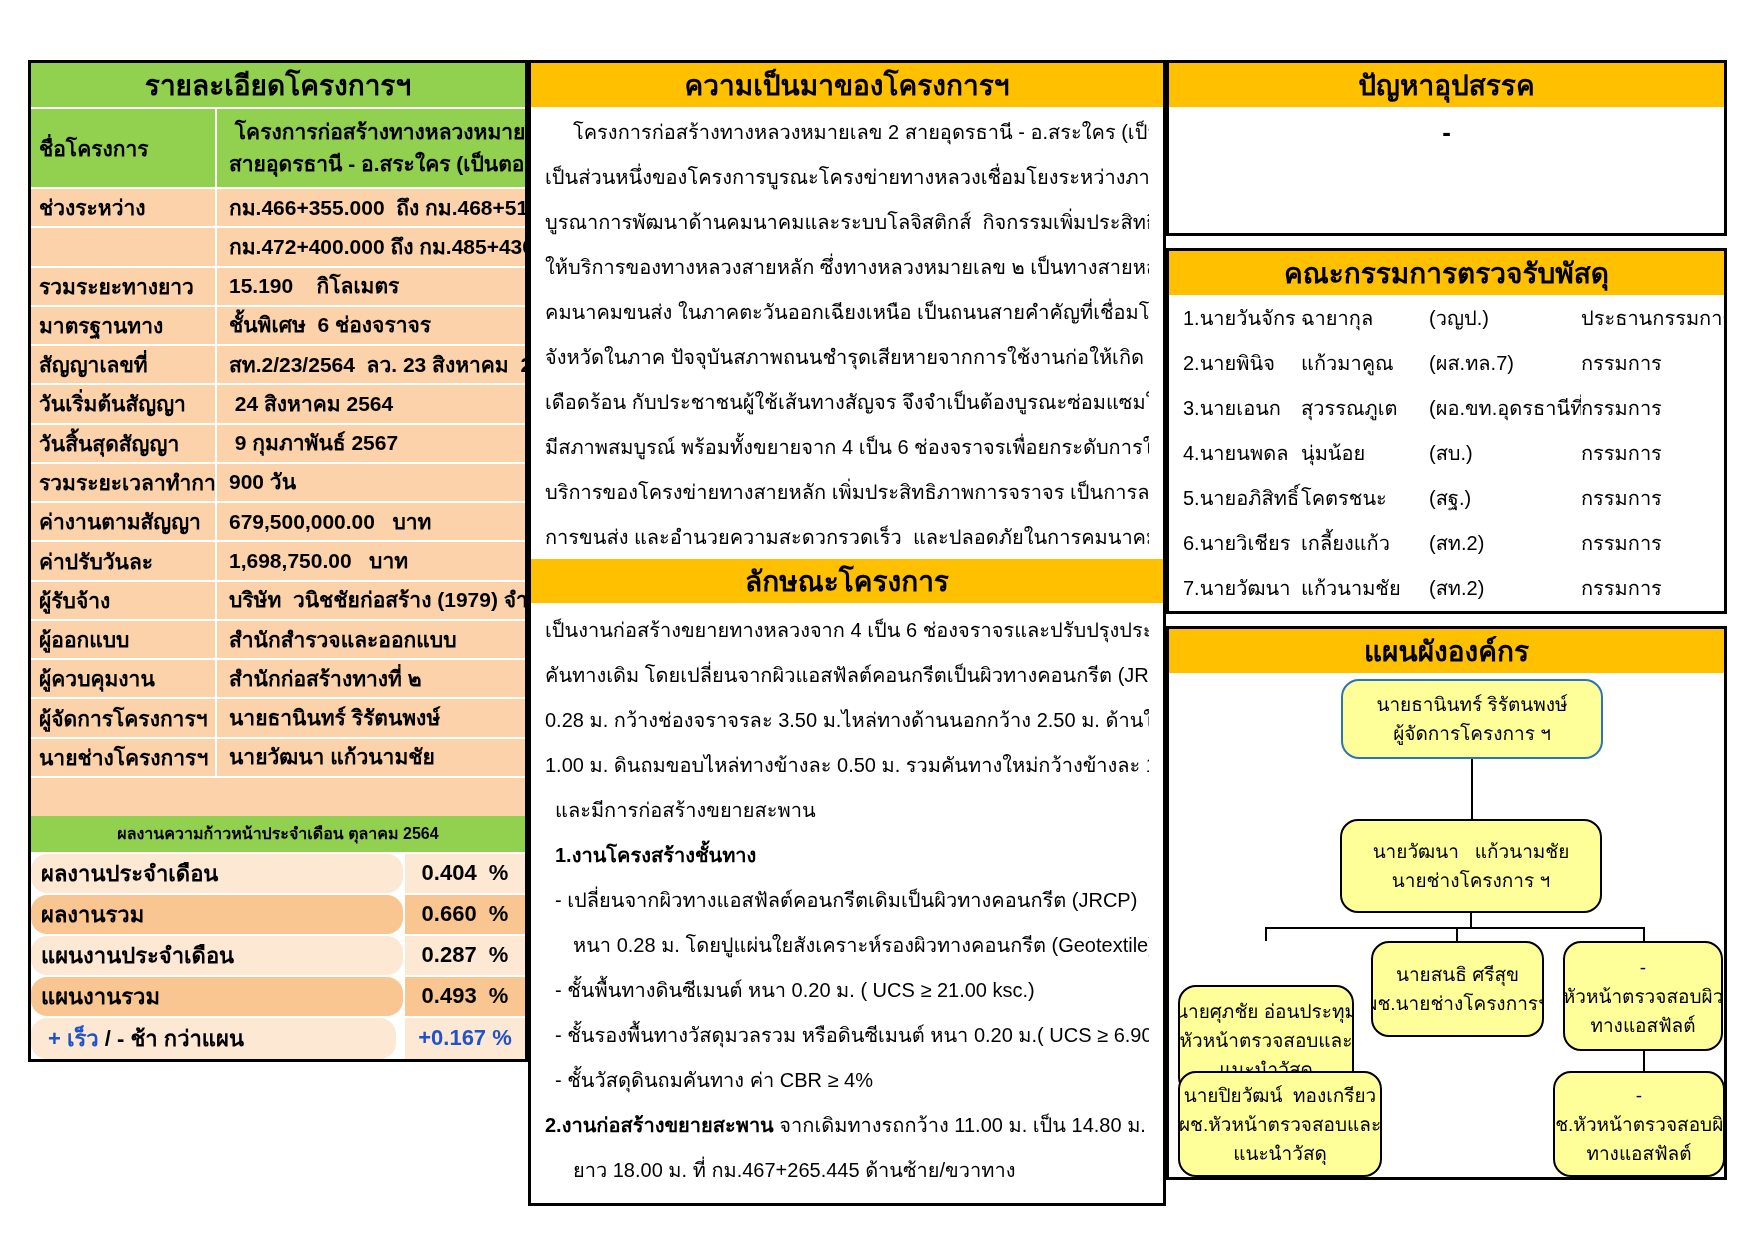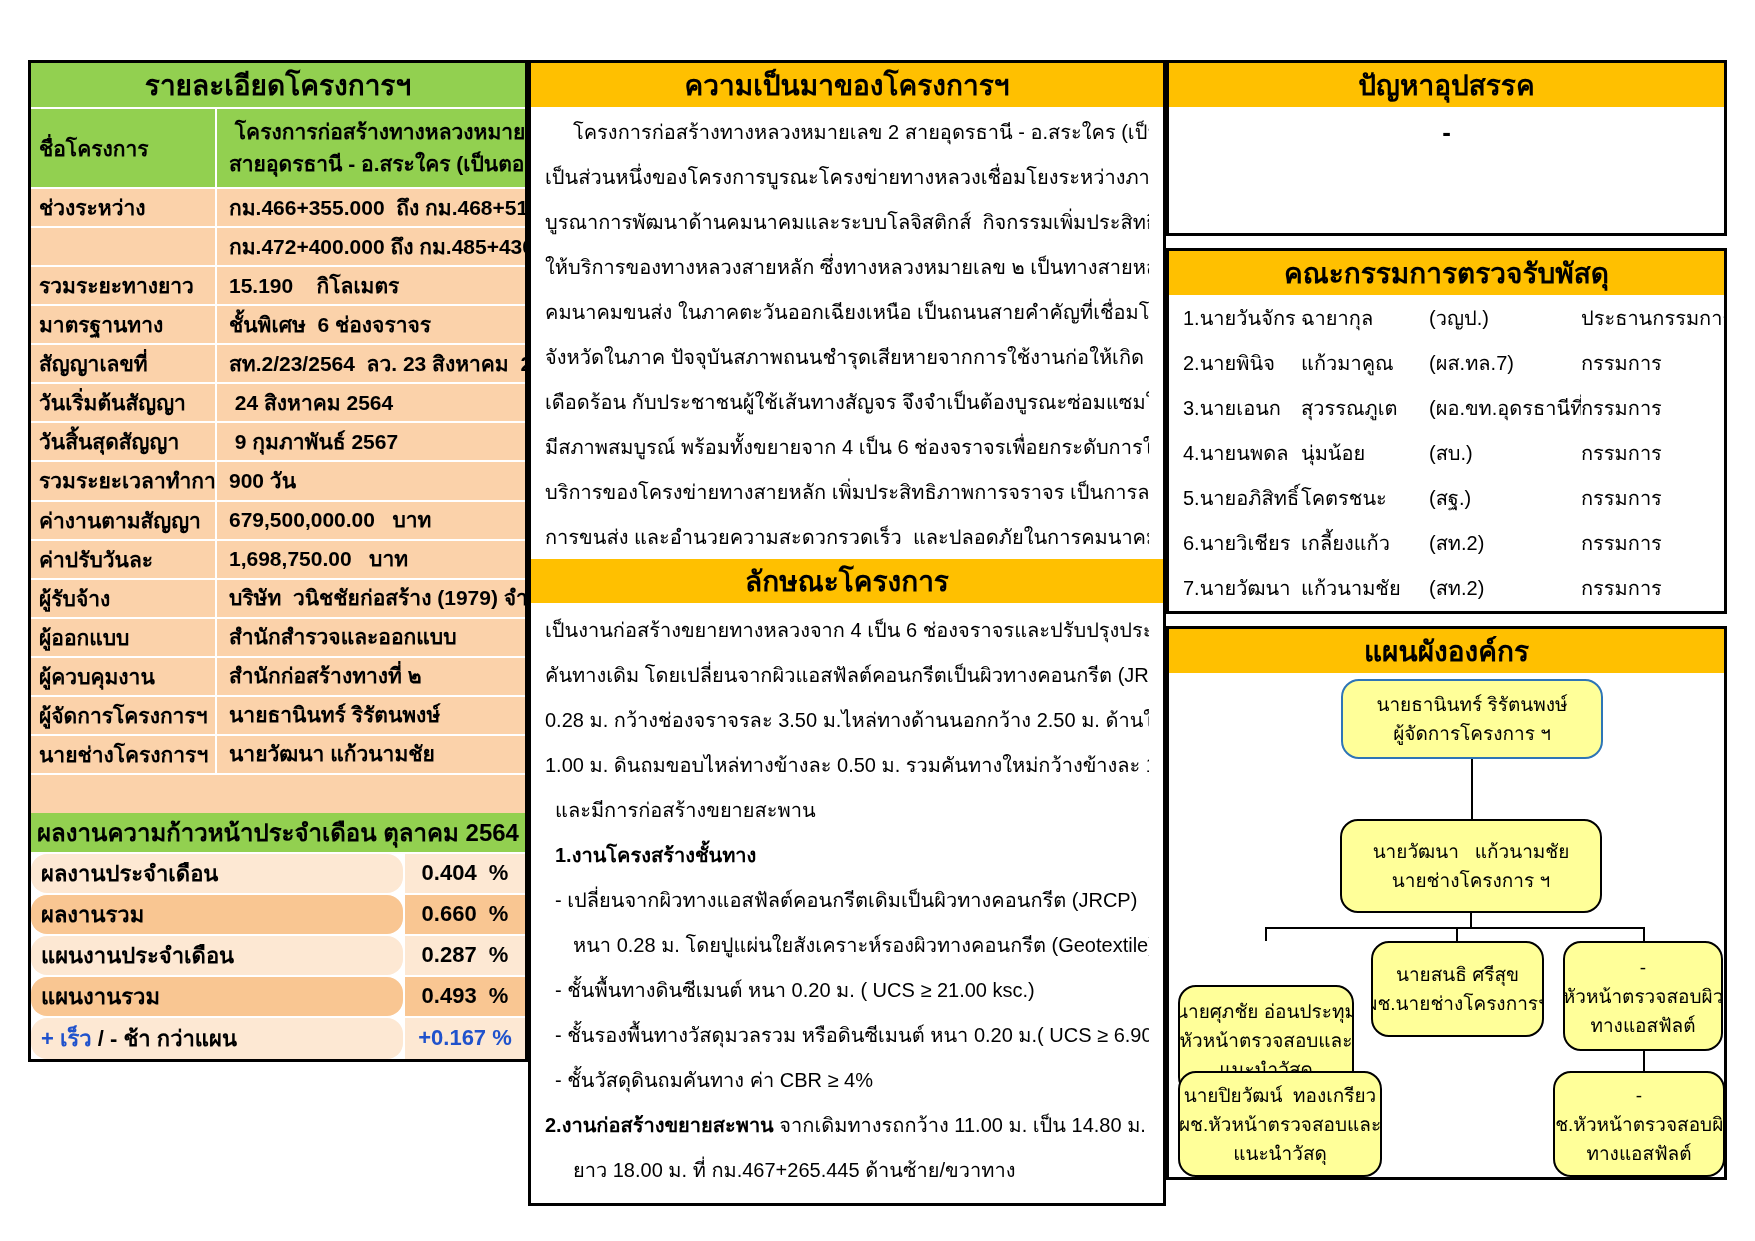--- a/index.html
+++ b/index.html
@@ -8,41 +8,41 @@
   }
   *{box-sizing:border-box; margin:0; padding:0;}
   body{background:#fff; font-family:"Liberation Sans","DejaVu Sans",sans-serif; color:#000;}
   .page{position:relative; width:1755px; height:1241px; background:#fff; overflow:hidden;}
   .box{position:absolute; border:3px solid #000; background:#fff;}
 
   
   #left-box{left:28px; top:60px; width:500px; height:1002px; display:flex; flex-direction:column;}
   .lhead{flex:0 0 42px; background:var(--green); font-weight:bold; font-size:28px;
          display:flex; align-items:center; justify-content:center; border-bottom:2px solid #fff;font-family:Liberation Serif, serif;}
-  .lhead2{flex:0 0 38px; background:var(--green); font-weight:bold; font-size:24px;
+  .lhead2{flex:0 0 38px; background:var(--green); font-weight:bold; font-size:16px;
          display:flex; align-items:center; justify-content:center; border-bottom:2px solid #fff;text-align:right;}
   .lrow{flex:1 1 0; display:flex; border-bottom:2px solid #fff; background:#7dd3fc;}
   .lrow.name-row{flex:0 0 80px;}
   .lrow.spacer{flex:0 0 38px; border-bottom:none;}
   .lrow .cell{background:var(--peach); font-weight:bold; font-size:21px;}
   .lrow.green .cell{background:var(--green);}
   .lrow .lab{flex:0 0 184px; display:flex; align-items:center; padding-left:8px;
              white-space:pre; overflow:hidden;}
   .vgap{flex:0 0 2px; background:#fff;}
   .lrow .val{flex:1 1 auto; display:flex; flex-direction:column; justify-content:center;
              padding-left:12px; overflow:hidden;}
   .vline{white-space:pre; line-height:32px;}
   .prow{flex:0 0 41px; display:flex; border-bottom:2px solid #fff; background:#fff;}
   .prow:last-child{border-bottom:none;}
   .prow.light .pcell{background:var(--peach-light);}
   .prow.dark .pcell{background:var(--peach-dark);}
   .pcell{font-weight:bold; font-size:22px; white-space:pre; overflow:hidden;}
   .plab{flex:1 1 auto; display:flex; align-items:center; padding-left:10px;border-radius:16px;}
   .pval{flex:0 0 120px; display:flex; align-items:center; justify-content:center;}
-  .blue{color:var(--blue-text);}
+  .blue{color:var(--blue-text);margin-left:7px;}
 
   
   #mid-box{left:528px; top:60px; width:638px; height:1146px; display:flex; flex-direction:column;}
   .ohead{flex:0 0 42px; background:var(--orange); font-weight:bold; font-size:28px;
          display:flex; align-items:center; justify-content:center;}
   #mid-body1{flex:0 0 450px; padding:2px 14px 0 14px;}
   #mid-body2{flex:1 1 auto; padding:4px 14px 0 14px;}
   .mid-line{height:45px; display:flex; align-items:center; font-size:20px;
             white-space:pre; overflow:hidden;}
   .mid-line b{white-space:pre;}

